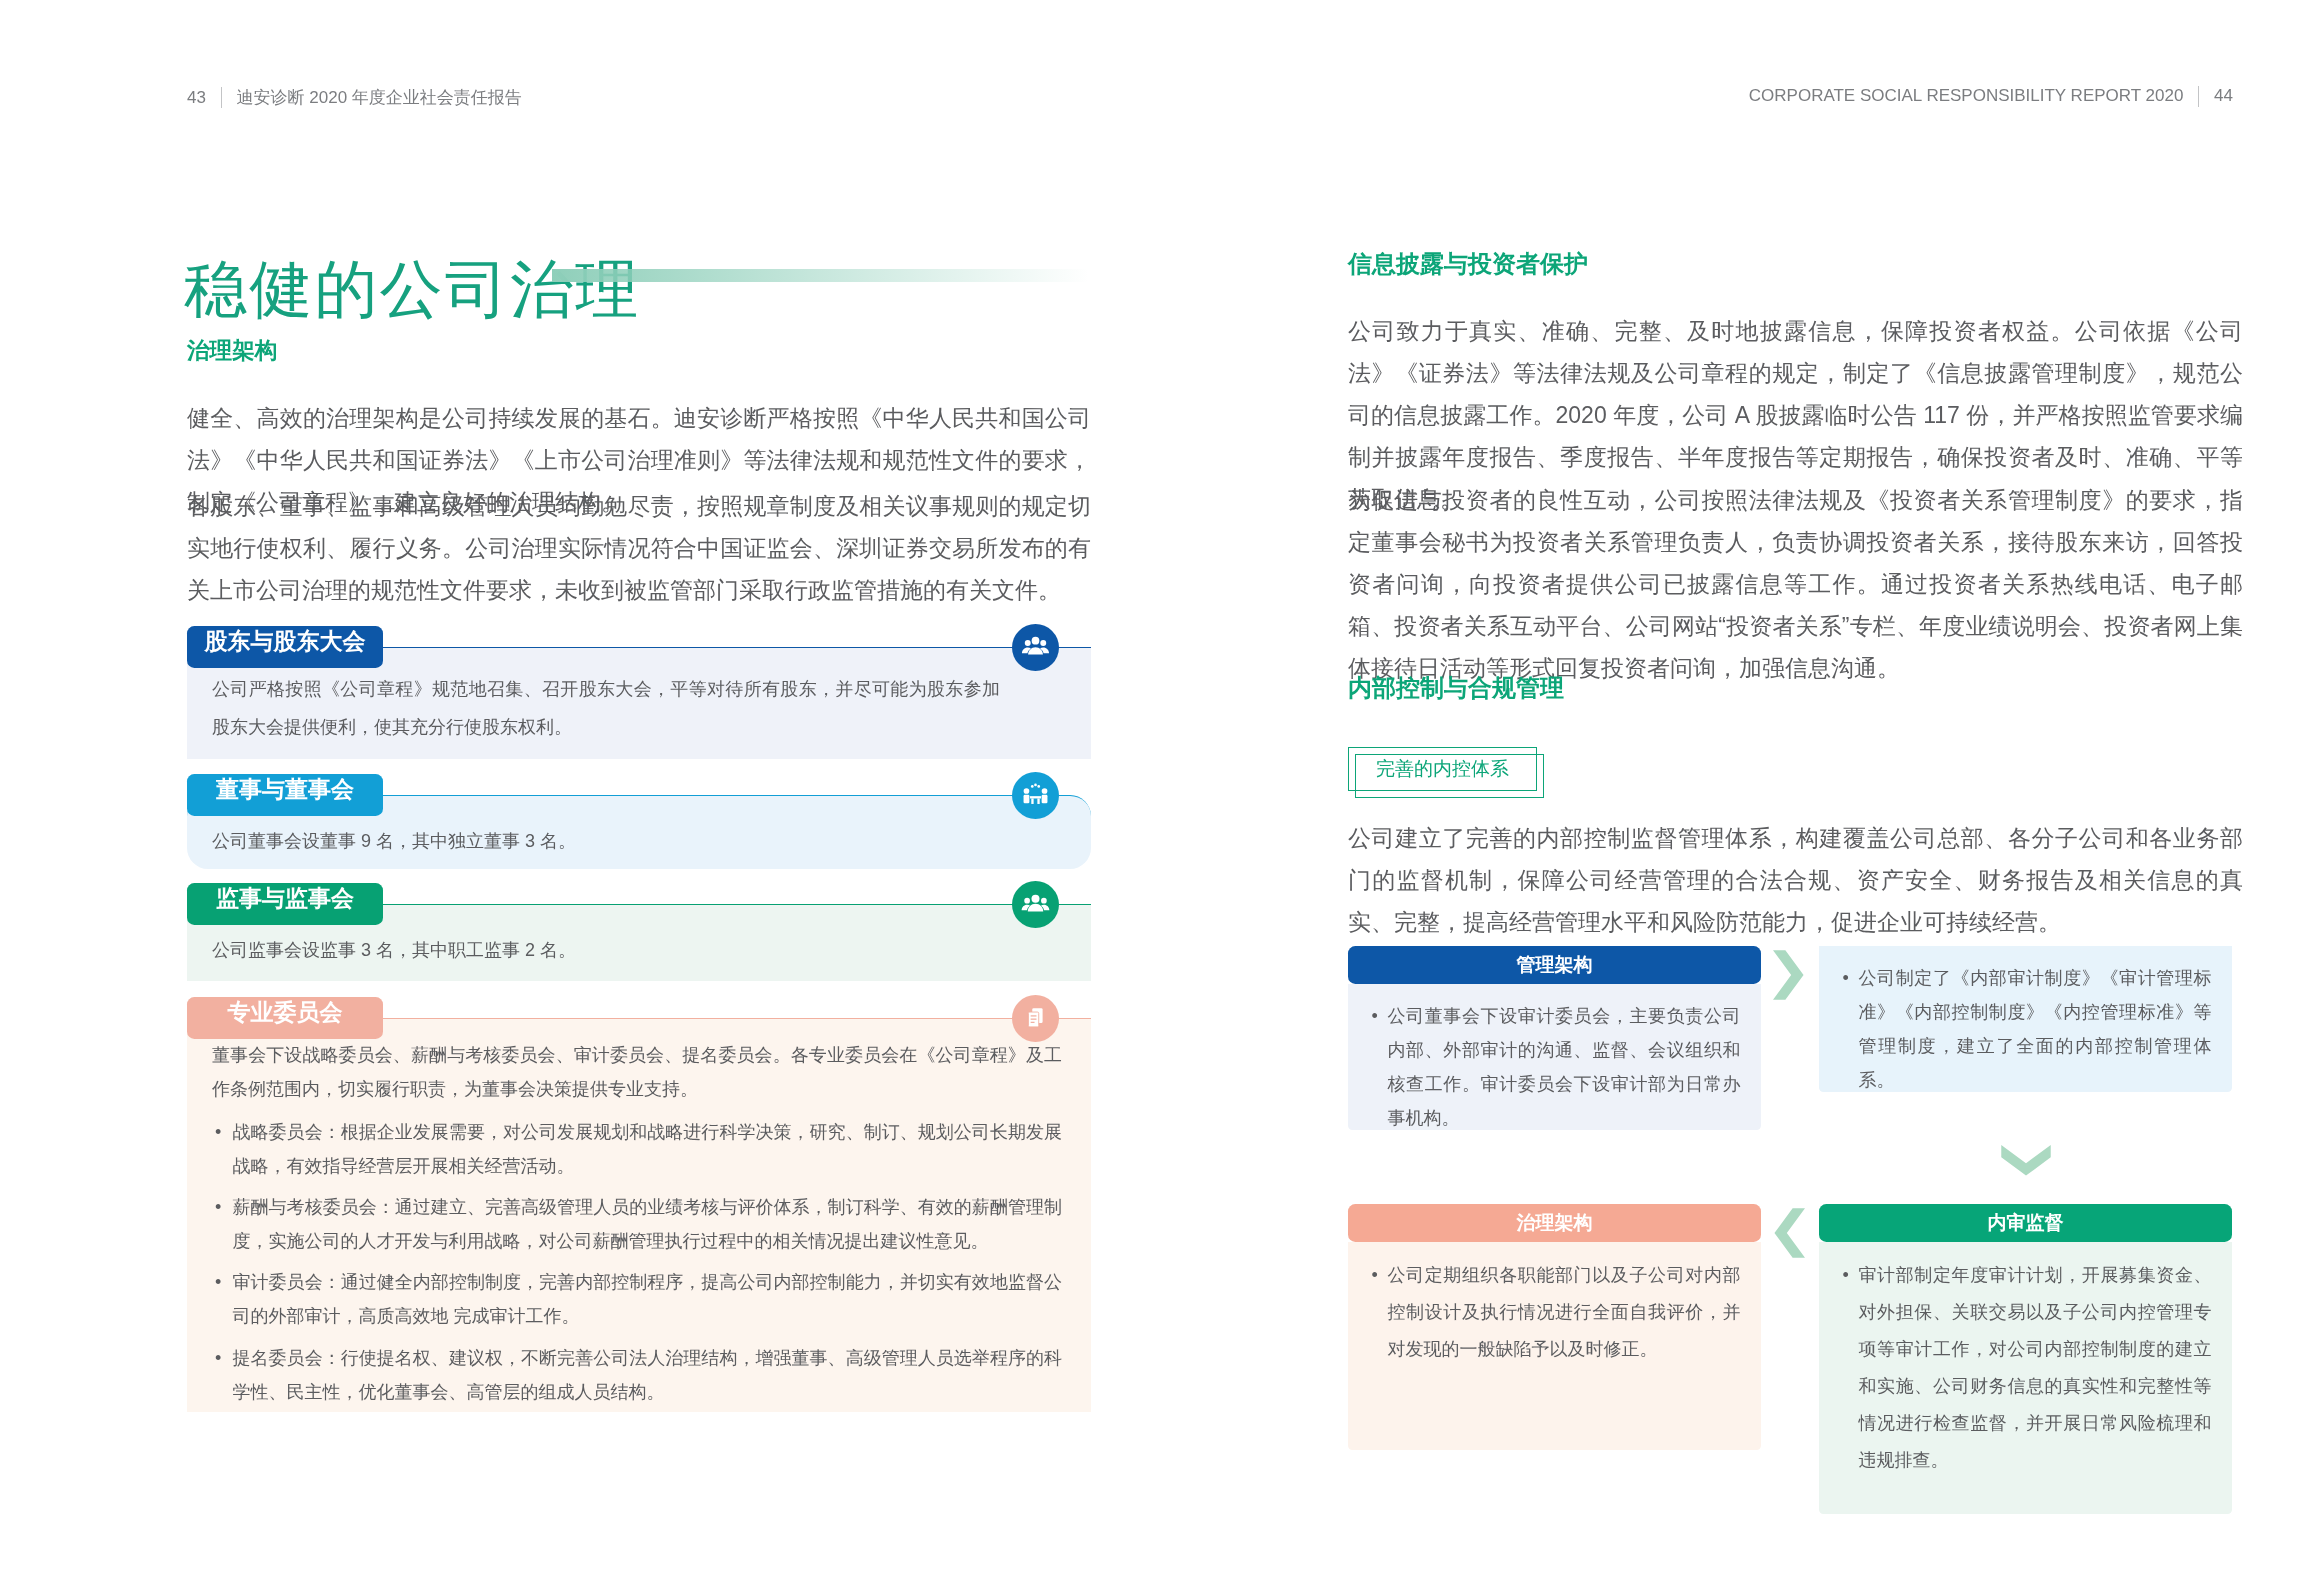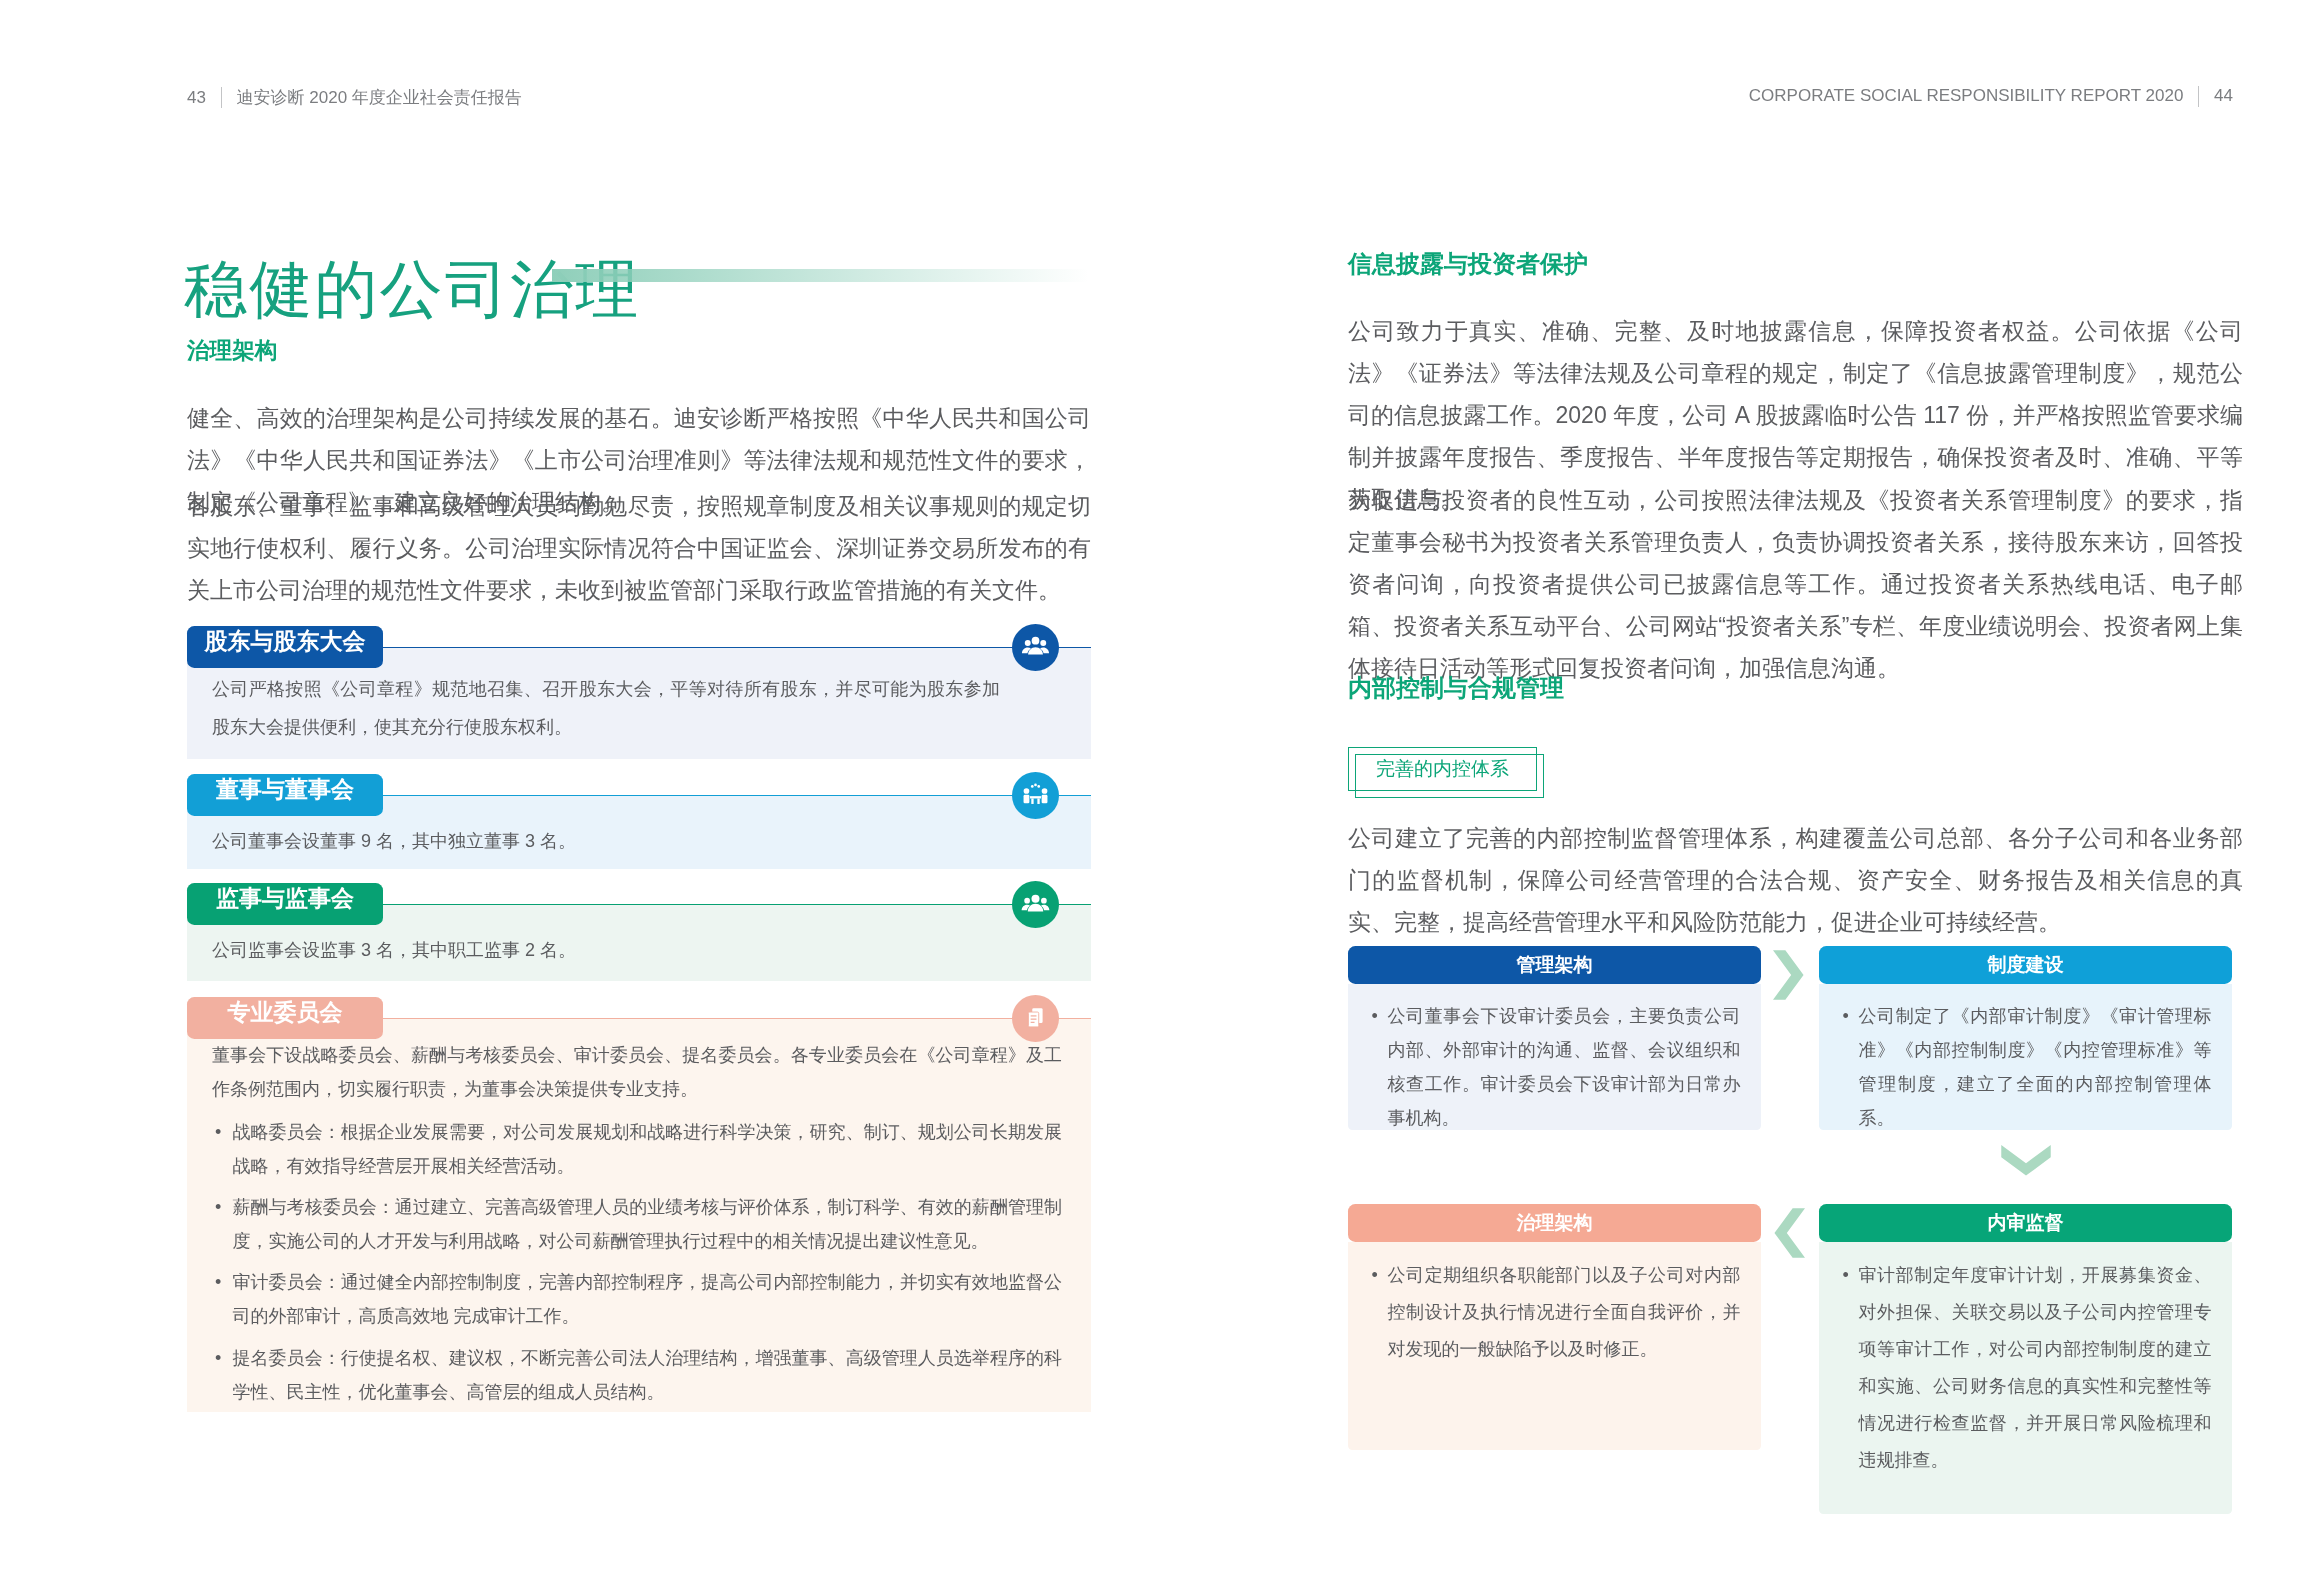--- a/index.html
+++ b/index.html
@@ -96,21 +96,21 @@
           <circle cx="36" cy="17" r="4.6"></circle>
           <circle cx="24" cy="13.5" r="6"></circle>
         <path d="M3 33c0-5 4-9 9-9 1.8 0 3.5.5 4.9 1.5A12.5 12.5 0 0 0 11.5 33z"></path>
         <path d="M45 33c0-5-4-9-9-9-1.8 0-3.5.5-4.9 1.5A12.5 12.5 0 0 1 36.5 33z"></path>
         <path d="M12.5 35c0-6.4 5.1-11.5 11.5-11.5S35.5 28.6 35.5 35z"></path>
       </svg>
     </div>
     <div class="lpanel-body">公司严格按照《公司章程》规范地召集、召开股东大会，平等对待所有股东，并尽可能为股东参加股东大会提供便利，使其充分行使股东权利。</div>
   </section>
 
-  <section class="lpanel" style="top:795px; height:73px; --c:#129fd6; --bg:#e9f3fb;">
+  <section class="lpanel" style="top:795px; height:73px;border-radius:21px; --c:#129fd6; --bg:#e9f3fb;">
     <div class="lpanel-pill">
         <span>董事与董事会</span>
       </div>
     <div class="lpanel-circle">
       <svg viewBox="0 0 48 48" fill="#fff">
         <circle cx="10" cy="17" r="4.4"></circle>
           <rect x="5.5" y="23" width="9" height="13" rx="2"></rect>
         <circle cx="38" cy="17" r="4.4"></circle>
           <rect x="33.5" y="23" width="9" height="13" rx="2"></rect>
         <rect x="15.5" y="25" width="17" height="3.6"></rect>
@@ -185,23 +185,20 @@
     </div>
   </section>
 
   <div class="chev" style="left:1725px; top:950px;">
     <svg width="32" height="50" viewBox="0 0 44 68">
         <polygon points="0,0 17,0 42,34 17,68 0,68 25,34" fill="#abd9c1"></polygon>
       </svg>
   </div>
 
   <section class="rbox" style="left:1771px; top:946px; --c:#0fa0d8; --bg:#e7f3fb;">
-    <div class="rbox-h">
-        <span>制度建设</span>
-      </div>
     <div class="rbox-b" style="height:146px;">
       <div class="bullet"><span class="dot">•</span><span>公司制定了《内部审计制度》《审计管理标准》《内部控制制度》《内控管理标准》等管理制度，建立了全面的内部控制管理体系。</span></div>
     </div>
   </section>
 
   <div class="chev" style="left:1953px; top:1145px;">
     <svg width="50" height="32" viewBox="0 0 68 44">
         <polygon points="0,0 0,17 34,42 68,17 68,0 34,25" fill="#abd9c1"></polygon>
       </svg>
   </div>

